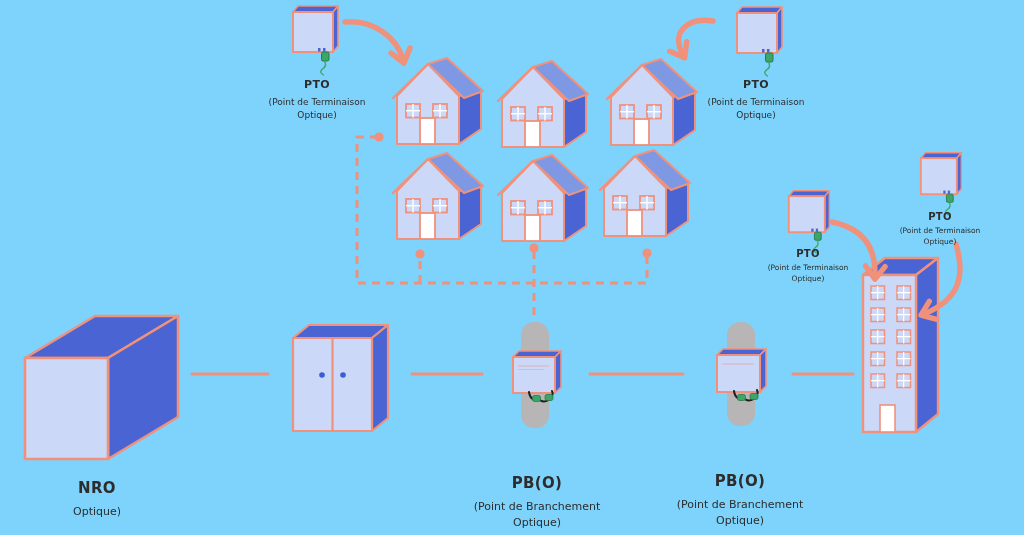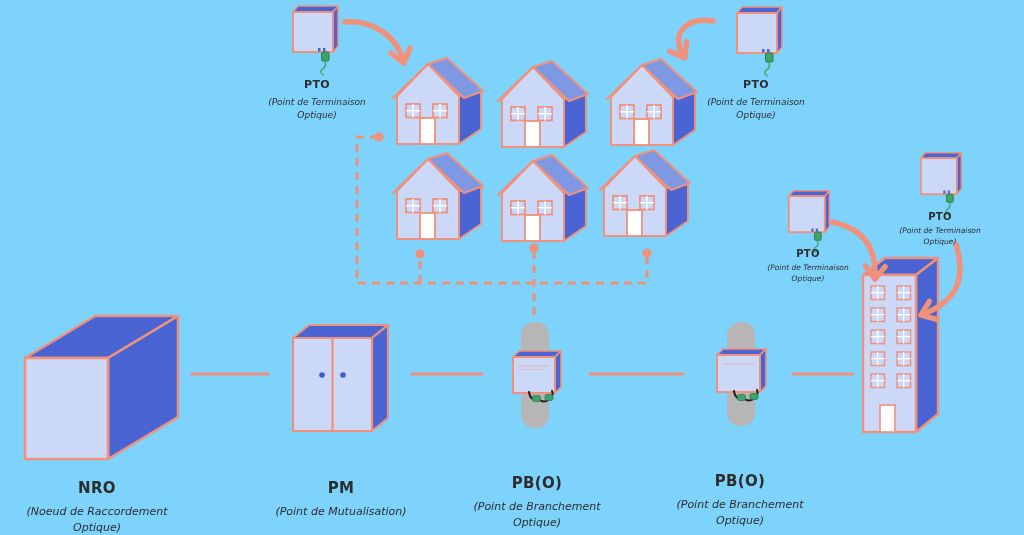--- a/index.html
+++ b/index.html
@@ -3,21 +3,21 @@
 <meta charset="utf-8">
 <style>
   html,body{margin:0;padding:0;background:#ffffff;}
   #stage{
     position:relative;width:1024px;height:535px;background:#7dd3fc;
     font-family:"DejaVu Sans","Liberation Sans",sans-serif;color:#2d2d2d;overflow:hidden;
   }
   #diagram-svg{position:absolute;left:0;top:0;}
   .label{position:absolute;transform:translateX(-50%);text-align:center;}
   .label .t{font-weight:bold;letter-spacing:.3px;}
-  .label .s{font-style:italic;line-height:1.45;white-space:nowrap;}
+  .label .s{line-height:1.45;white-space:nowrap;}
   .lab-lg .t{font-size:15px;margin-bottom:7px;}
   .lab-lg .s{font-size:11px;}
   .lab-md .t{font-size:11px;margin-bottom:5px;}
   .lab-md .s{font-size:9px;}
   .lab-sm .t{font-size:10px;margin-bottom:4px;}
   .lab-sm .s{font-size:7.5px;}
 </style>
 </head>
 <body>
 
@@ -180,28 +180,23 @@
 </div>
 
 <div class="label lab-sm" style="left:940px;top:211px">
   <div class="t">PTO</div>
   <div class="s">(Point de Terminaison</div>
   <div class="s">Optique)</div>
 </div>
 
 <div class="label lab-lg" style="left:97px;top:479px">
   <div class="t">NRO</div>
-  <div class="s">(Noeud de Raccordement</div>
-  <div class="s">Optique)</div>
-</div>
-
-<div class="label lab-lg" style="left:341px;top:479px">
-  <div class="t">PM</div>
-  <div class="s">(Point de Mutualisation)</div>
-</div>
+  <div class="s">Optique)</div>
+</div>
+
 
 <div class="label lab-lg" style="left:537px;top:474px">
   <div class="t">PB(O)</div>
   <div class="s">(Point de Branchement</div>
   <div class="s">Optique)</div>
 </div>
 
 <div class="label lab-lg" style="left:740px;top:472px">
   <div class="t">PB(O)</div>
   <div class="s">(Point de Branchement</div>

